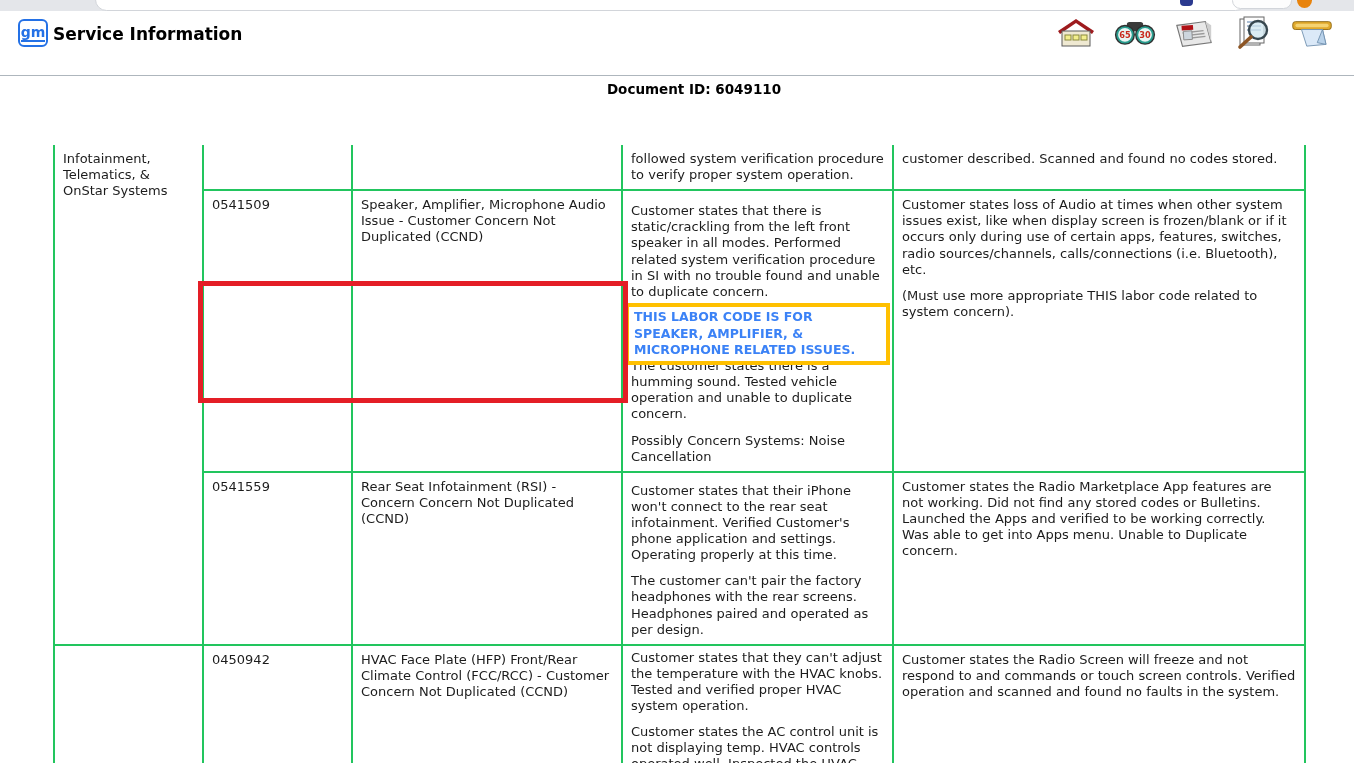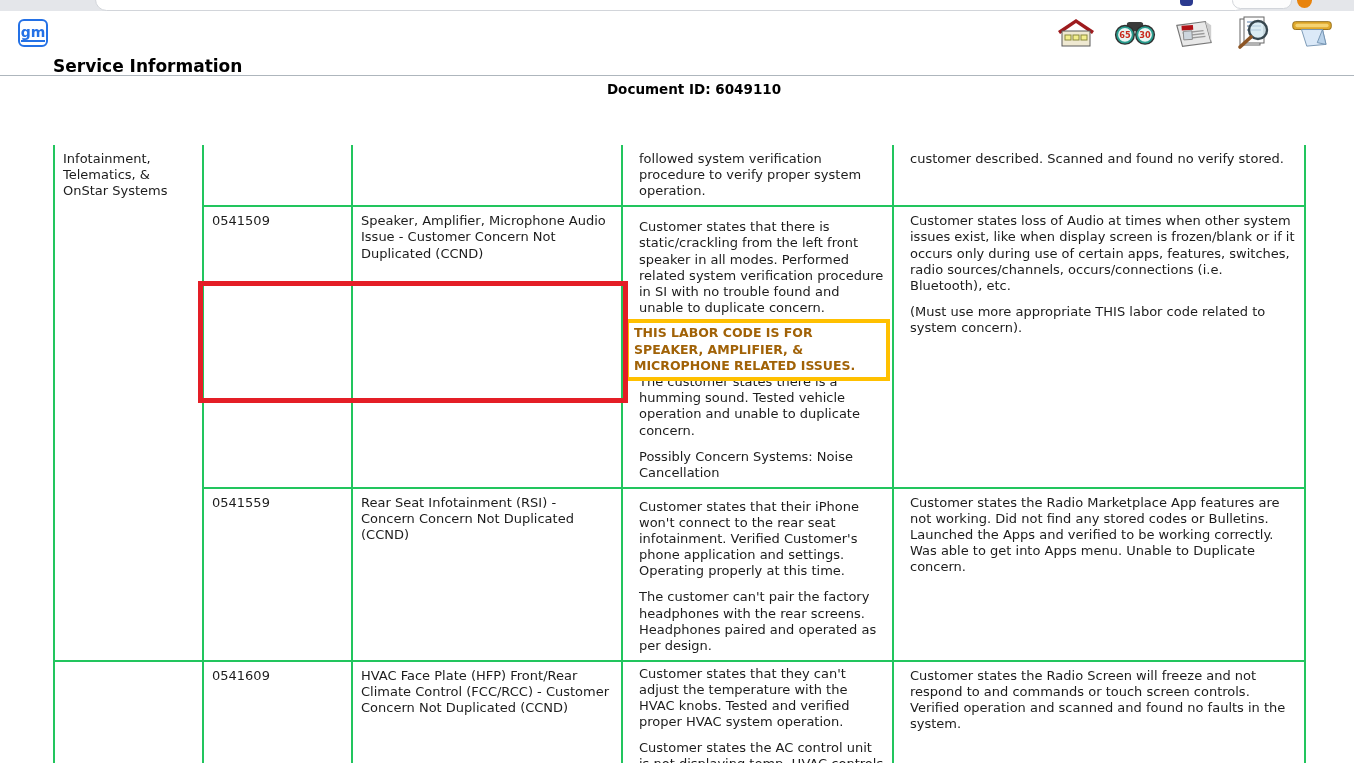--- a/index.html
+++ b/index.html
@@ -17,21 +17,21 @@
               border:1px solid #d2d5da; border-radius:9px; }
   .ext-dot.d2 { left:1297px; background:#e8830c; border-radius:50%; width:15px; height:15px; }
 
   
   .header { position:absolute; top:11px; left:0; right:0; height:64px; background:#fff;
             border-bottom:1px solid #aeb6bd; z-index:4; }
   .gm-logo { position:absolute; left:18px; top:8px; width:26px; height:24px;
              border:2.5px solid #2471e6; border-radius:6px; color:#2471e6;
              font-weight:bold; font-size:14px; text-align:center; line-height:22px; background:#fff; }
   .gm-logo span { border-bottom:2px solid #2471e6; line-height:15px; display:inline-block; }
-  .app-title { position:absolute; left:53px; top:13px; font-size:17px; font-weight:bold; color:#000;margin-top:32px; }
+  .app-title { position:absolute; left:53px; top:13px; font-size:17px; font-weight:bold; color:#000; }
   .doc-id { position:absolute; left:0; right:0; top:41px; text-align:center;
             font-size:13.5px; font-weight:bold; color:#000;margin-top:29px; }
   .toolbar { position:absolute; right:12px; top:4px; display:flex; align-items:flex-end; gap:17px; }
   .tb-icon { width:42px; height:36px; display:flex; align-items:center; justify-content:center; cursor:pointer; }
   .help-glyph { font-size:31px; font-weight:900; color:#1f44bb; line-height:32px;
                 text-shadow:1px 1px 0 #0c1e66; font-family:"DejaVu Serif", serif; }
 
   
   .bulletin-title { position:absolute; top:78px; left:8px; width:1330px;
                     font-family:"Liberation Sans", sans-serif; font-weight:bold;
@@ -39,28 +39,28 @@
 
   
   .content { position:absolute; top:145px; left:0; right:0; bottom:0; overflow:hidden; background:#fff; }
 
   table.ccnd { border-collapse:collapse; table-layout:fixed; position:absolute; left:53px; top:0;
                font-size:13px; line-height:1.24; color:#1c1c1c; }
   table.ccnd td { border:2px solid #22c55e; padding:6px 8px; vertical-align:top; overflow:hidden; }
   tr.rowA td { border-top:none; }
   td.vmid { vertical-align:middle; }
   td.cat-cell { padding-top:164px; padding-left:12px;margin-top:46px; }
-  .cell p { margin:0 0 10px 8px; }
+  .cell p { margin:0 0 10px 0; }
   .cell p:last-child { margin-bottom:0; }
   td.pt-top { padding-top:2px; }
 
   
   .note-box { position:relative; z-index:2; background:#fff; border:4px solid #ffc000;
               margin:-7px -6px -7px -6px; padding:2px 5px; font-weight:bold; font-size:12.5px;
-              line-height:1.34; color:#a16207; }
+              line-height:1.34; color:#3b82f6; }
 
   
   .red-box { position:absolute; left:198px; top:136px; width:420px; height:112px;
              border:5px solid #e41e26; z-index:3; pointer-events:none; }
 
   
   .scrollbar { position:absolute; top:0; right:10px; width:21px; bottom:0; background:#f7f7f7; }
   .sb-arrow { position:absolute; top:6px; left:0; width:21px; text-align:center;
               font-size:9px; color:#6f6f6f; cursor:pointer; }
   .sb-thumb { position:absolute; top:332px; left:5px; width:11px; height:62px;
@@ -168,39 +168,39 @@
       <tr class="rowA">
         <td class="cat-cell" rowspan="3">
           <div>Infotainment, Telematics, &amp; OnStar Systems</div>
         </td>
         <td class="pt-top"></td>
         <td class="pt-top"></td>
         <td class="pt-top cell">
           <p>followed system verification procedure to verify proper system operation.</p>
         </td>
         <td class="pt-top cell">
-          <p>customer described. Scanned and found no verify stored.</p>
+          <p>customer described. Scanned and found no codes stored.</p>
         </td>
       </tr>
 
       <tr style="height:270px">
         <td class="vmid">
           <div>0541509</div>
         </td>
         <td class="vmid">
           <div>Speaker, Amplifier, Microphone Audio Issue - Customer Concern Not Duplicated (CCND)</div>
         </td>
         <td class="cell" style="padding-top:12px">
           <p>Customer states that there is static/crackling from the left front speaker in all modes. Performed related system verification procedure in SI with no trouble found and unable to duplicate concern.</p>
           <div class="note-box">THIS LABOR CODE IS FOR SPEAKER, AMPLIFIER, &amp; MICROPHONE RELATED ISSUES.</div>
           <p>The customer states there is a humming sound. Tested vehicle operation and unable to duplicate concern.</p>
           <p>Possibly Concern Systems: Noise Cancellation</p>
         </td>
         <td class="vmid cell">
-          <p>Customer states loss of Audio at times when other system issues exist, like when display screen is frozen/blank or if it occurs only during use of certain apps, features, switches, radio sources/channels, occurs/connections (i.e. Bluetooth), etc.</p>
+          <p>Customer states loss of Audio at times when other system issues exist, like when display screen is frozen/blank or if it occurs only during use of certain apps, features, switches, radio sources/channels, calls/connections (i.e. Bluetooth), etc.</p>
           <p>(Must use more appropriate THIS labor code related to system concern).</p>
         </td>
       </tr>
 
       <tr style="height:170px">
         <td class="vmid">
           <div>0541559</div>
         </td>
         <td class="vmid">
           <div>Rear Seat Infotainment (RSI) - Concern Concern Not Duplicated (CCND)</div>
@@ -210,21 +210,21 @@
           <p>The customer can't pair the factory headphones with the rear screens. Headphones paired and operated as per design.</p>
         </td>
         <td class="vmid cell">
           <p>Customer states the Radio Marketplace App features are not working. Did not find any stored codes or Bulletins. Launched the Apps and verified to be working correctly. Was able to get into Apps menu. Unable to Duplicate concern.</p>
         </td>
       </tr>
 
       <tr style="height:250px">
         <td></td>
         <td class="padD-code">
-          <div>0541609</div>
+          <div>0450942</div>
         </td>
         <td class="padD-desc">
           <div>HVAC Face Plate (HFP) Front/Rear Climate Control (FCC/RCC) - Customer Concern Not Duplicated (CCND)</div>
         </td>
         <td class="cell" style="padding-top:4px">
           <p>Customer states that they can't adjust the temperature with the HVAC knobs. Tested and verified proper HVAC system operation.</p>
           <p>Customer states the AC control unit is not displaying temp. HVAC controls operated well. Inspected the HVAC system.</p>
         </td>
         <td class="padD-right cell">
           <p>Customer states the Radio Screen will freeze and not respond to and commands or touch screen controls. Verified operation and scanned and found no faults in the system.</p>

